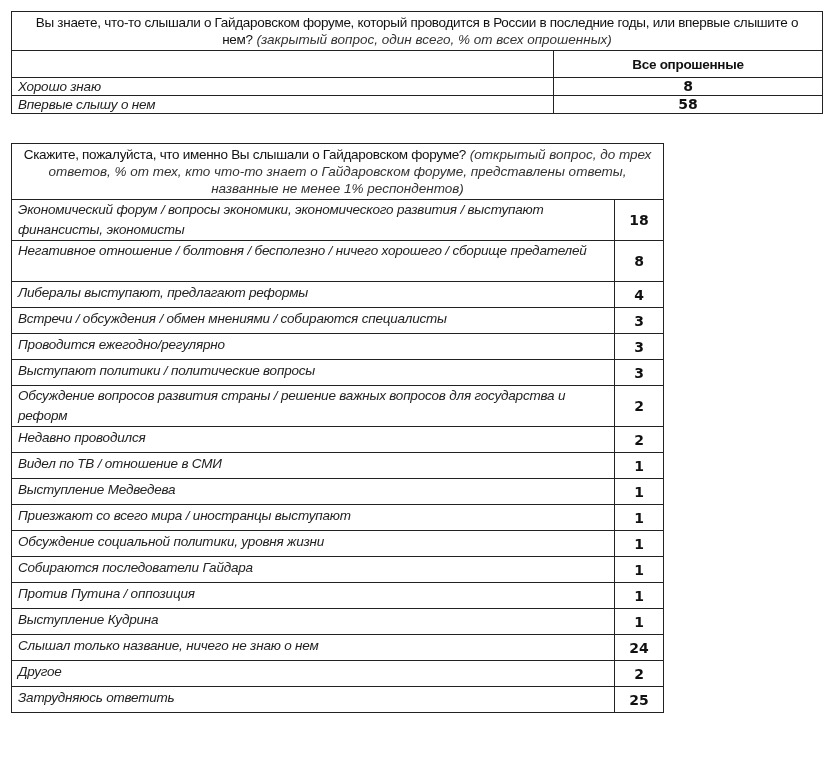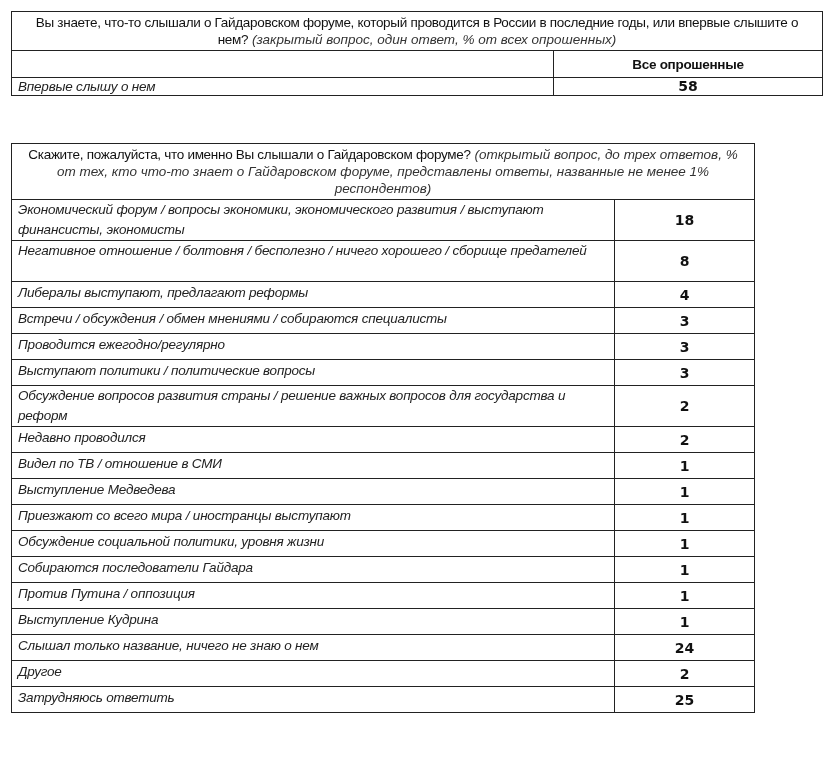--- a/index.html
+++ b/index.html
@@ -13,47 +13,51 @@
   .col-head { text-align: center; font-weight: bold; letter-spacing: -0.3px; line-height: 21px; }
   .ans { font-style: italic; color: #222; letter-spacing: -0.2px; line-height: 20px; }
   .val { text-align: center; font-weight: bold; font-family: "DejaVu Sans", sans-serif; font-size: 14px; }
 
   #t1 { left: 11px; top: 11px; width: 812px; }
   #t1 .c1 { width: 542px; }
   #t1 tr.hdr td { height: 30px; }
   #t1 tr.sub td { height: 26px; }
   #t1 tr.row td { height: 17px; line-height: 17px; }
 
-  #t2 { left: 11px; top: 143px; width: 744px; }
+  #t2 { left: 11px; top: 143px; width: 653px; }
   #t2 .c1 { width: 603px; }
   #t2 tr.hdr td { height: 34px; }
   #t2 tr.sub td { height: 39px; }
   #t2 tr.r1 td { height: 24px; }
   #t2 tr.r2 td { height: 40px; }
   #t2 tr.r1 td.ans { vertical-align: top; padding-top: 1px; }
   #t2 tr.r2 td.ans { vertical-align: top; padding-top: 0; font-style: italic; }
 </style>
 </head>
 <body>
 
 <table id="t1">
   <colgroup>
       <col class="c1">
       <col>
     </colgroup>
   <tbody>
       <tr class="hdr">
     <td colspan="2" class="q-title">
       <b>Вы знаете, что-то слышали о Гайдаровском форуме, который проводится в России в последние годы, или впервые слышите о нем?</b>
-      <i>(закрытый вопрос, один ответ, % от всех опрошенных)</i>
+      <i>(закрытый вопрос, один всего, % от всех опрошенных)</i>
     </td>
   </tr>
   <tr class="sub">
     <td></td>
     <td class="col-head">Все опрошенные</td>
+  </tr>
+  <tr class="row">
+    <td class="ans">Хорошо знаю</td>
+    <td class="val">8</td>
   </tr>
   <tr class="row">
     <td class="ans">Впервые слышу о нем</td>
     <td class="val">58</td>
   </tr>
 </tbody>
   </table>
 
 <table id="t2">
   <colgroup>

